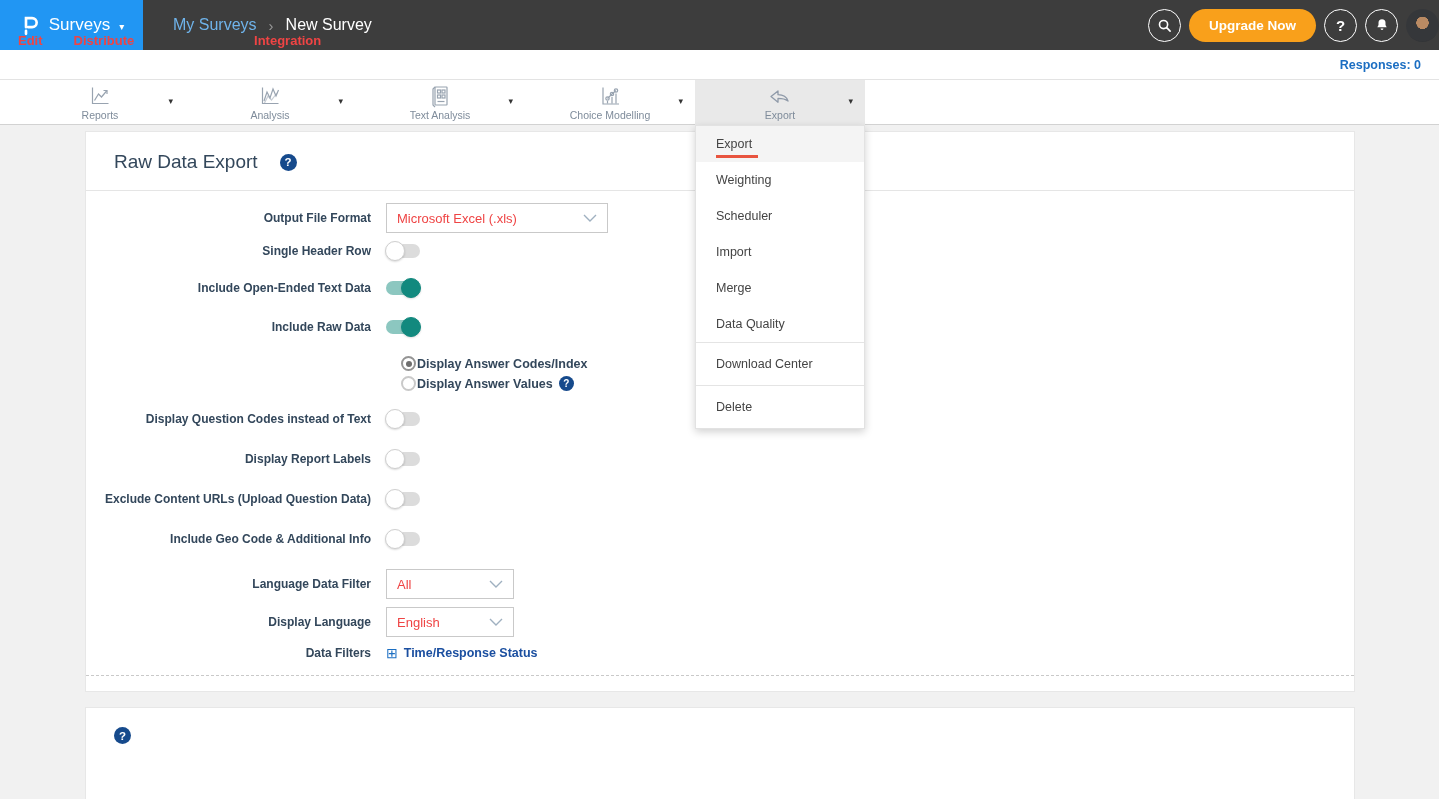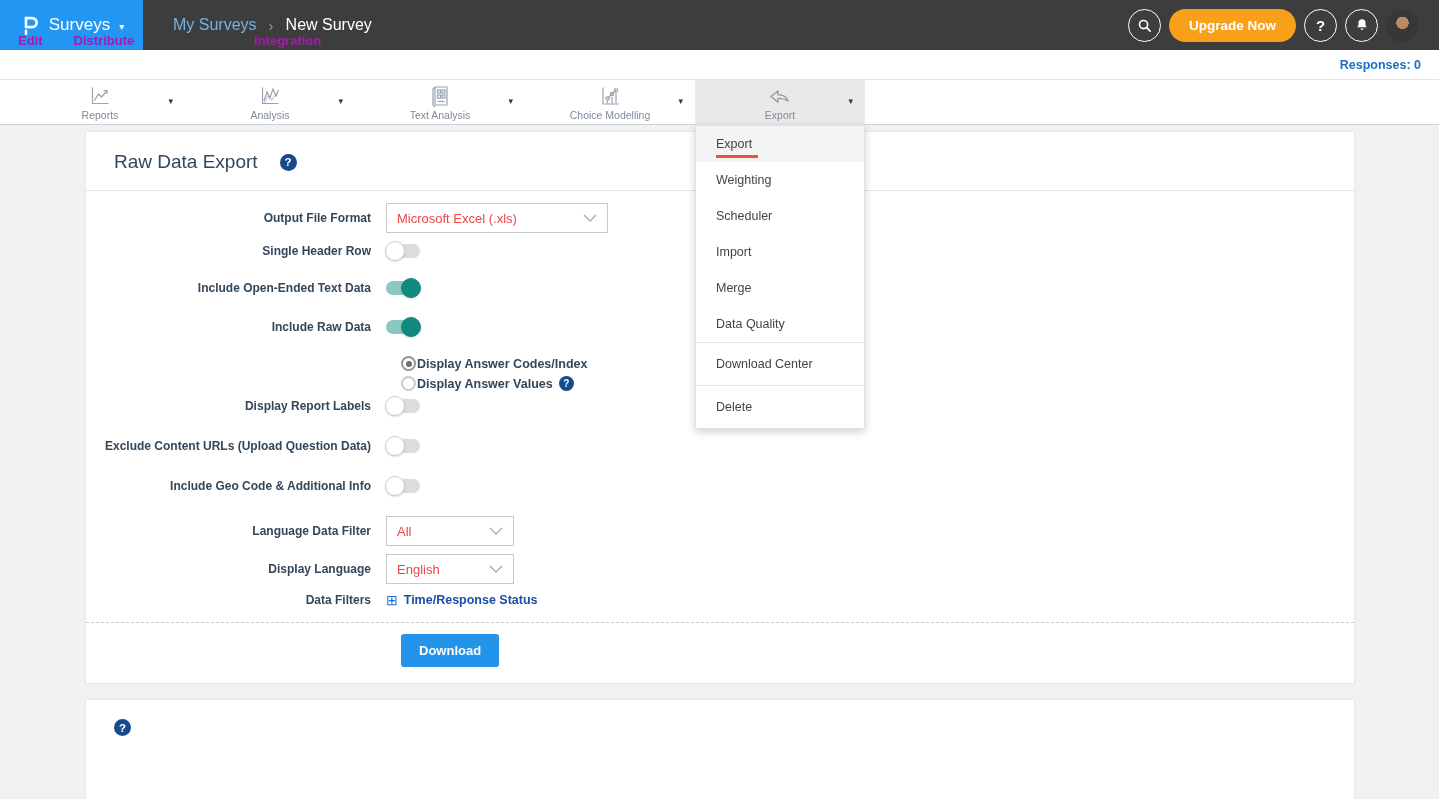--- a/index.html
+++ b/index.html
@@ -9,30 +9,30 @@
   
   .topbar { height:50px; background:#3d3d3d; display:flex; align-items:stretch; }
   .logo-block { width:143px; background:#2196f3; display:flex; align-items:center; justify-content:center; gap:9px; cursor:pointer; }
   .logo-glyph { display:flex; align-items:center; }
   .product-label { color:#fff; font-size:17px; font-weight:500; }
   .logo-caret { color:#fff; font-size:10px; margin-top:2px; }
   .breadcrumb { flex:1; display:flex; align-items:center; padding-left:30px; gap:12px; font-size:16px; }
   .crumb-parent { color:#6fb3ea; cursor:pointer; }
   .crumb-sep { color:#9a9a9a; font-size:15px; }
   .crumb-current { color:#fff; font-weight:500; }
-  .topbar-right { display:flex; align-items:center; gap:8px; padding-right:20px; }
+  .topbar-right { display:flex; align-items:center; gap:8px; padding-right:0; }
   .circle-btn { width:33px; height:33px; border:1.5px solid #fff; border-radius:50%; display:flex; align-items:center; justify-content:center; cursor:pointer; flex:0 0 auto; }
   .upgrade-btn { background:#f9a01b; color:#fff; font-weight:bold; font-size:13.5px; border:none; border-radius:17px; padding:9px 20px; cursor:pointer; }
   .avatar { width:33px; height:33px; border-radius:50%; cursor:pointer;
             background: radial-gradient(circle at 50% 42%, #b98a63 0 24%, #35373a 25% 70%, #202124 100%); }
 
   
   .navbar { height:30px; background:#fff; display:flex; align-items:center; padding:0 18px; border-bottom:1px solid #e3e3e3; }
   .nav-tabs { display:flex; gap:31px; flex:1; }
-  .nav-tab { font-size:13px; font-weight:bold; color:#a21caf; cursor:pointer; padding-bottom:2px; }
+  .nav-tab { font-size:13px; font-weight:bold; color:#ef4444; cursor:pointer; padding-bottom:2px; }
   .nav-tab.active { color:#1b6ec2; border-bottom:2px solid #f97316;margin-top:44px; }
   .responses { font-size:12.5px; font-weight:bold; color:#1b6ec2; }
 
   
   .toolbar { height:45px; background:#fff; border-bottom:1px solid #d2d2d2; position:relative; }
   .tool-cell { position:absolute; top:0; width:170px; height:45px; cursor:pointer;
                display:flex; flex-direction:column; align-items:center; justify-content:center; }
   .tool-cell.active { background:#e9e9e9; }
   .tool-label { font-size:10.5px; color:#7f8c9b; margin-top:1px; }
   .tool-caret { position:absolute; right:12px; top:16px; font-size:9px; color:#333; }
@@ -47,21 +47,21 @@
 
   
   .panel { background:#fff; border:1px solid #e7e7e7; margin:6px 84px 0 85px; }
   .panel-head { padding:19px 28px 17px; border-bottom:1px solid #e5e5e5; display:flex; align-items:center; gap:22px; }
   .panel-title { font-size:19px; color:#33475b; font-weight:500; }
   .help-badge { width:17px; height:17px; border-radius:50%; background:#164a8c; color:#fff; font-size:11.5px; font-weight:bold;
                 display:inline-flex; align-items:center; justify-content:center; cursor:pointer; flex:0 0 auto; }
   .help-badge.small { width:15px; height:15px; font-size:10px; margin-left:6px; }
 
   
-  .form { padding:12px 0 0; }
+  .form { padding:12px 0 15px; }
   .frow { display:flex; align-items:center; }
   .flabel { width:300px; text-align:right; font-size:12px; font-weight:bold; color:#33475b; padding-right:15px; flex:0 0 auto; }
   .select-box { width:222px; height:30px; border:1px solid #c9c9c9; display:flex; align-items:center;
                 padding:0 10px; font-size:13px; color:#ef4444; cursor:pointer; background:#fff; }
   .select-box.small { width:128px; }
   .select-box .sel-value { flex:1; }
   .mb7 { margin-bottom:8px; }
   .toggle-row { height:20px; margin-bottom:19px; }
   .toggle-row.wide { margin-bottom:20px; }
   .toggle { position:relative; width:34px; height:14px; border-radius:7px; background:#dcdcdc; cursor:pointer; flex:0 0 auto; }
@@ -262,20 +262,26 @@
       <span class="radio checked"></span>
       <span class="radio-label">Display Answer Codes/Index</span>
     </div>
     <div class="frow radio-row">
       <span class="spacer"></span>
       <span class="radio"></span>
       <span class="radio-label">Display Answer Values</span>
       <span class="help-badge small">?</span>
     </div>
 
+    <div class="frow toggle-row wide mt18">
+      <span class="flabel">Display Question Codes instead of Text</span>
+      <div class="toggle">
+          <span class="knob"></span>
+        </div>
+    </div>
 
     <div class="frow toggle-row wide">
       <span class="flabel">Display Report Labels</span>
       <div class="toggle">
           <span class="knob"></span>
         </div>
     </div>
 
     <div class="frow toggle-row wide">
       <span class="flabel">Exclude Content URLs (Upload Question Data)</span>
@@ -314,23 +320,20 @@
     <div class="frow" style="margin-top:6px;">
       <span class="flabel">Data Filters</span>
       <span class="filters-link">
         <span class="plus-glyph">⊞</span>
         <span class="link-text">Time/Response Status</span>
       </span>
     </div>
 
     <div class="dashed-sep"></div>
 
-    <div class="download-row">
-      <button class="download-btn">Download</button>
-    </div>
   </div>
 </div>
 
 <div class="panel panel2">
   <div class="panel-head">
     <span class="help-badge">?</span>
   </div>
 </div>
 
 </body></html>

